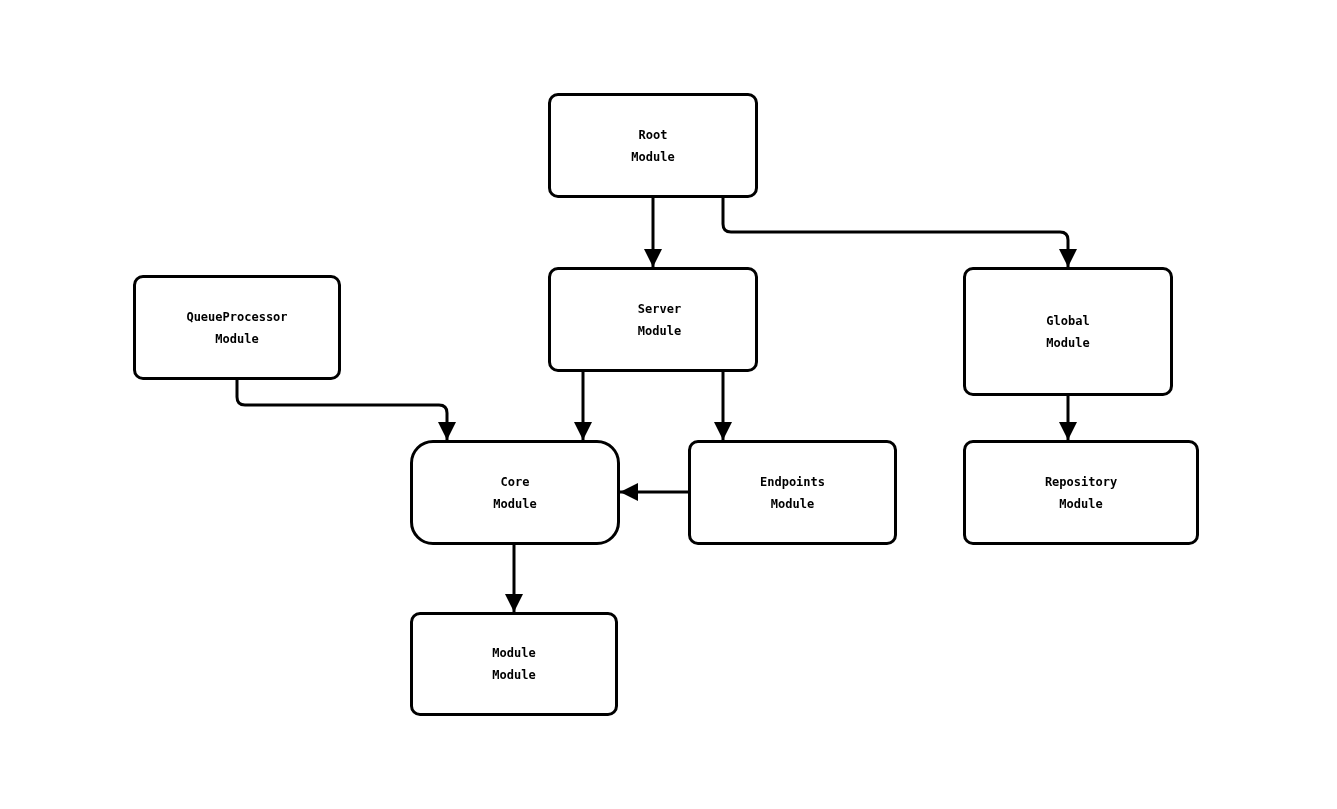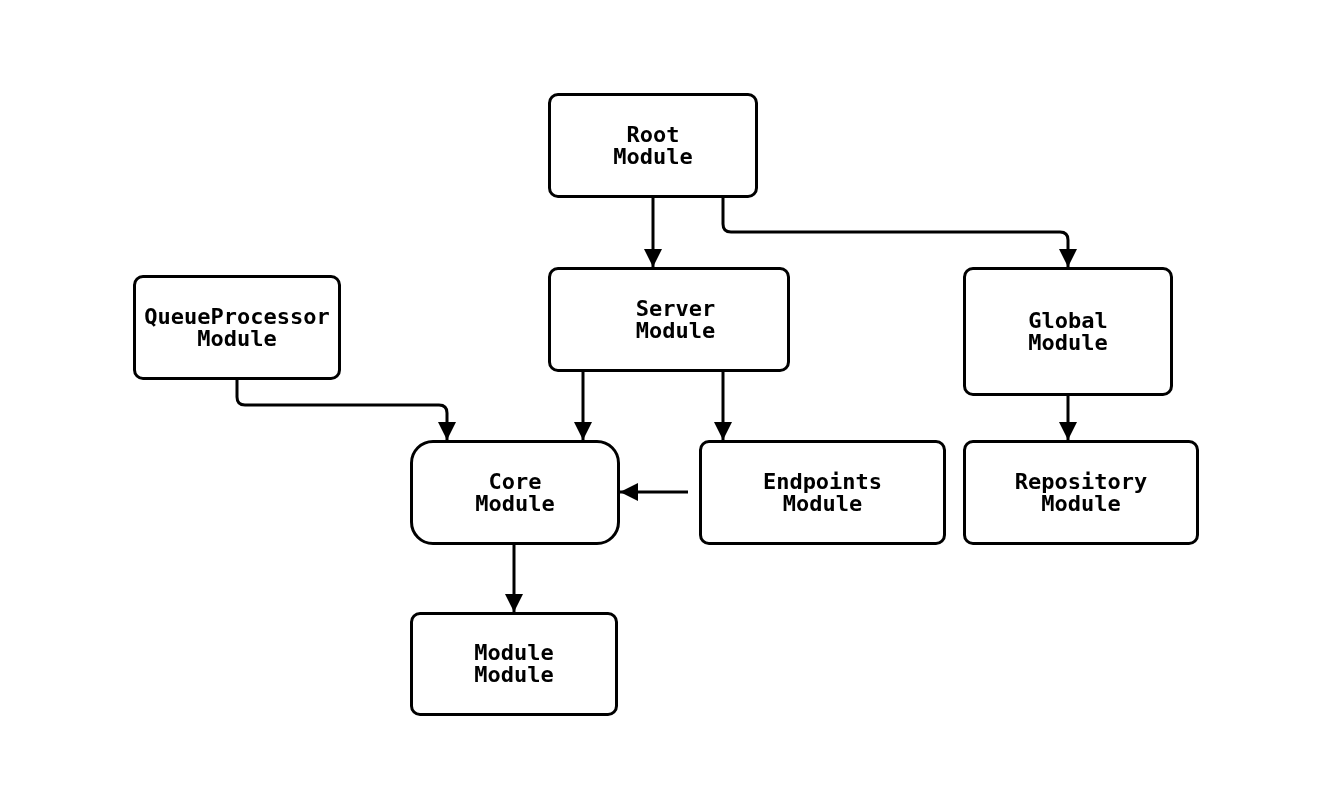--- a/index.html
+++ b/index.html
@@ -18,21 +18,21 @@
     background: #ffffff;
     border: 3px solid #000000;
     border-radius: 10px;
     display: flex;
     flex-direction: column;
     align-items: center;
     justify-content: center;
     text-align: center;
     color: #000000;
     font-weight: bold;
-    font-size: 22px;
+    font-size: 12px;
     line-height: 22px;
   }
   .node span { display: block; white-space: pre; }
 </style>
 </head>
 <body>
 
 <div class="canvas">
 
   <svg class="edges-layer" width="1337" height="809" viewBox="0 0 1337 809">
@@ -62,36 +62,36 @@
   <div class="node" style="left:548px; top:93px; width:210px; height:105px;">
     <span>Root</span>
     <span>Module</span>
   </div>
 
   <div class="node" style="left:133px; top:267px; width:208px; height:105px;margin-top:8px;">
     <span>QueueProcessor</span>
     <span>Module</span>
   </div>
 
-  <div class="node" style="left:548px; top:267px; width:242px; height:105px;padding-left:13px;">
+  <div class="node" style="left:548px; top:267px; width:210px; height:105px;padding-left:13px;">
     <span>Server</span>
     <span>Module</span>
   </div>
 
   <div class="node" style="left:963px; top:267px; width:210px; height:129px;">
     <span>Global</span>
     <span>Module</span>
   </div>
 
   <div class="node" style="left:410px; top:440px; width:210px; height:105px;border-radius:23px;">
     <span>Core</span>
     <span>Module</span>
   </div>
 
-  <div class="node" style="left:688px; top:440px; width:247px; height:105px;margin-left:11px;">
+  <div class="node" style="left:688px; top:440px; width:209px; height:105px;">
     <span>Endpoints</span>
     <span>Module</span>
   </div>
 
   <div class="node" style="left:963px; top:440px; width:236px; height:105px;">
     <span>Repository</span>
     <span>Module</span>
   </div>
 
   <div class="node" style="left:410px; top:612px; width:208px; height:104px;">

